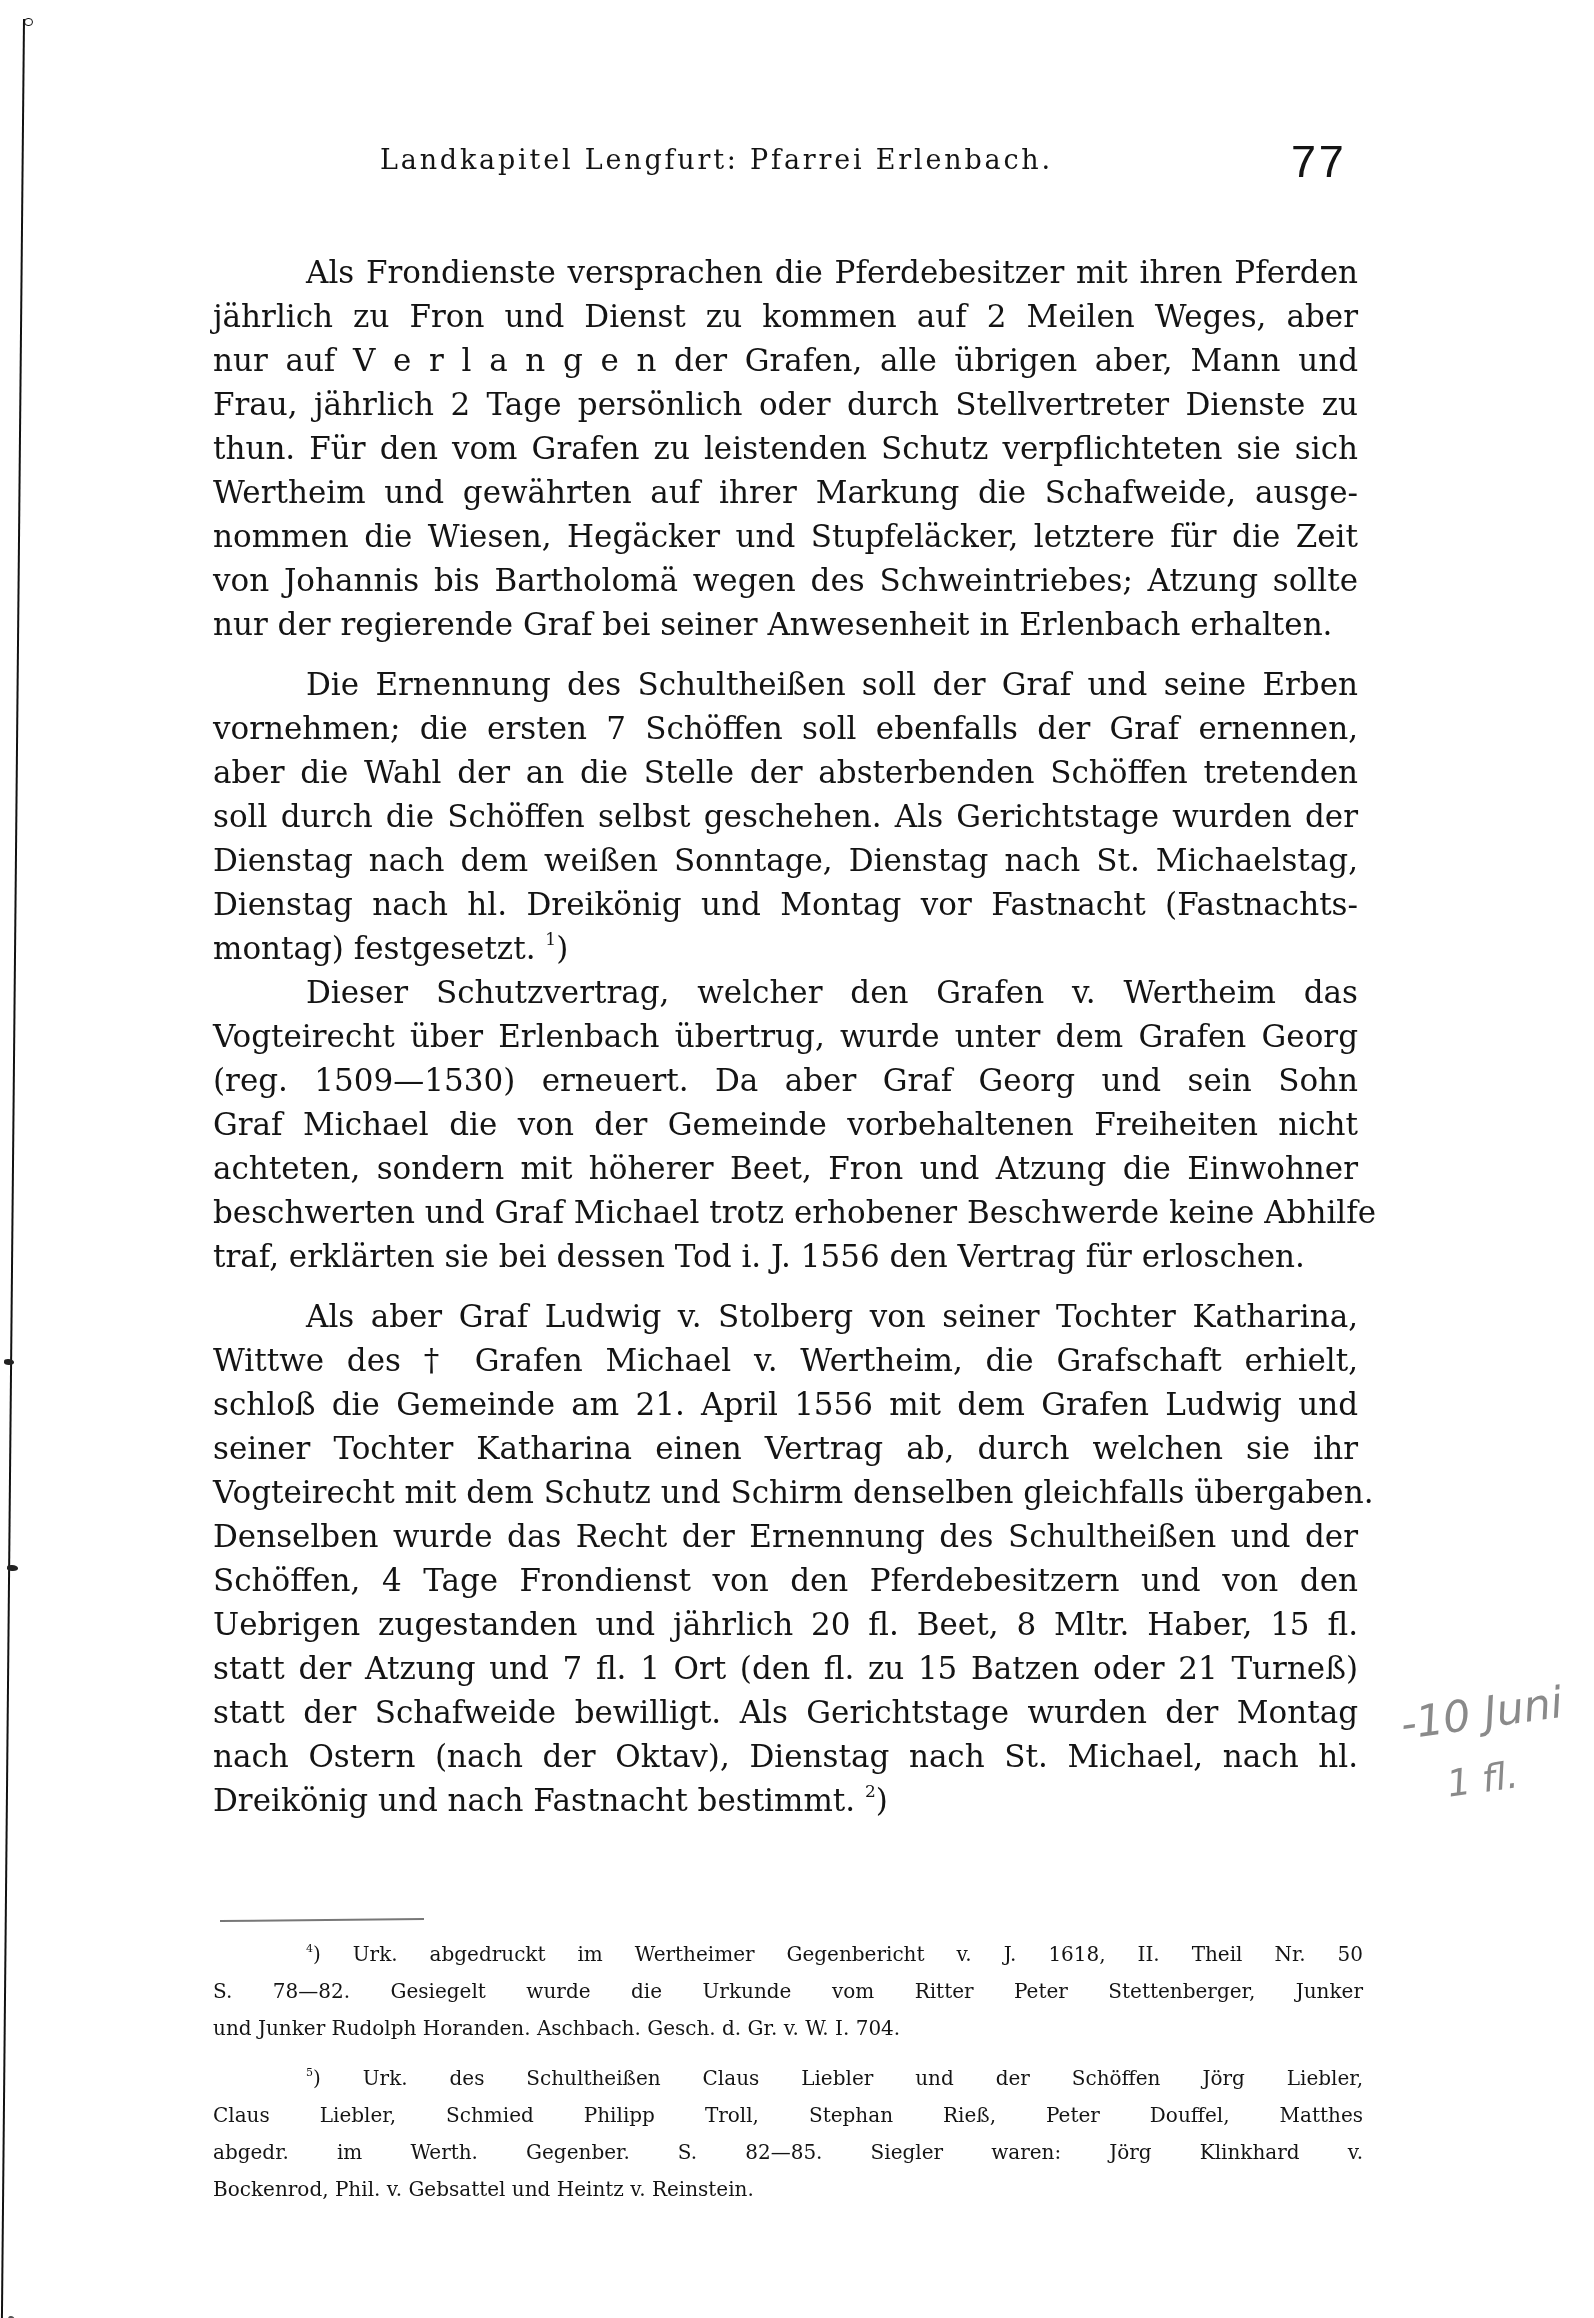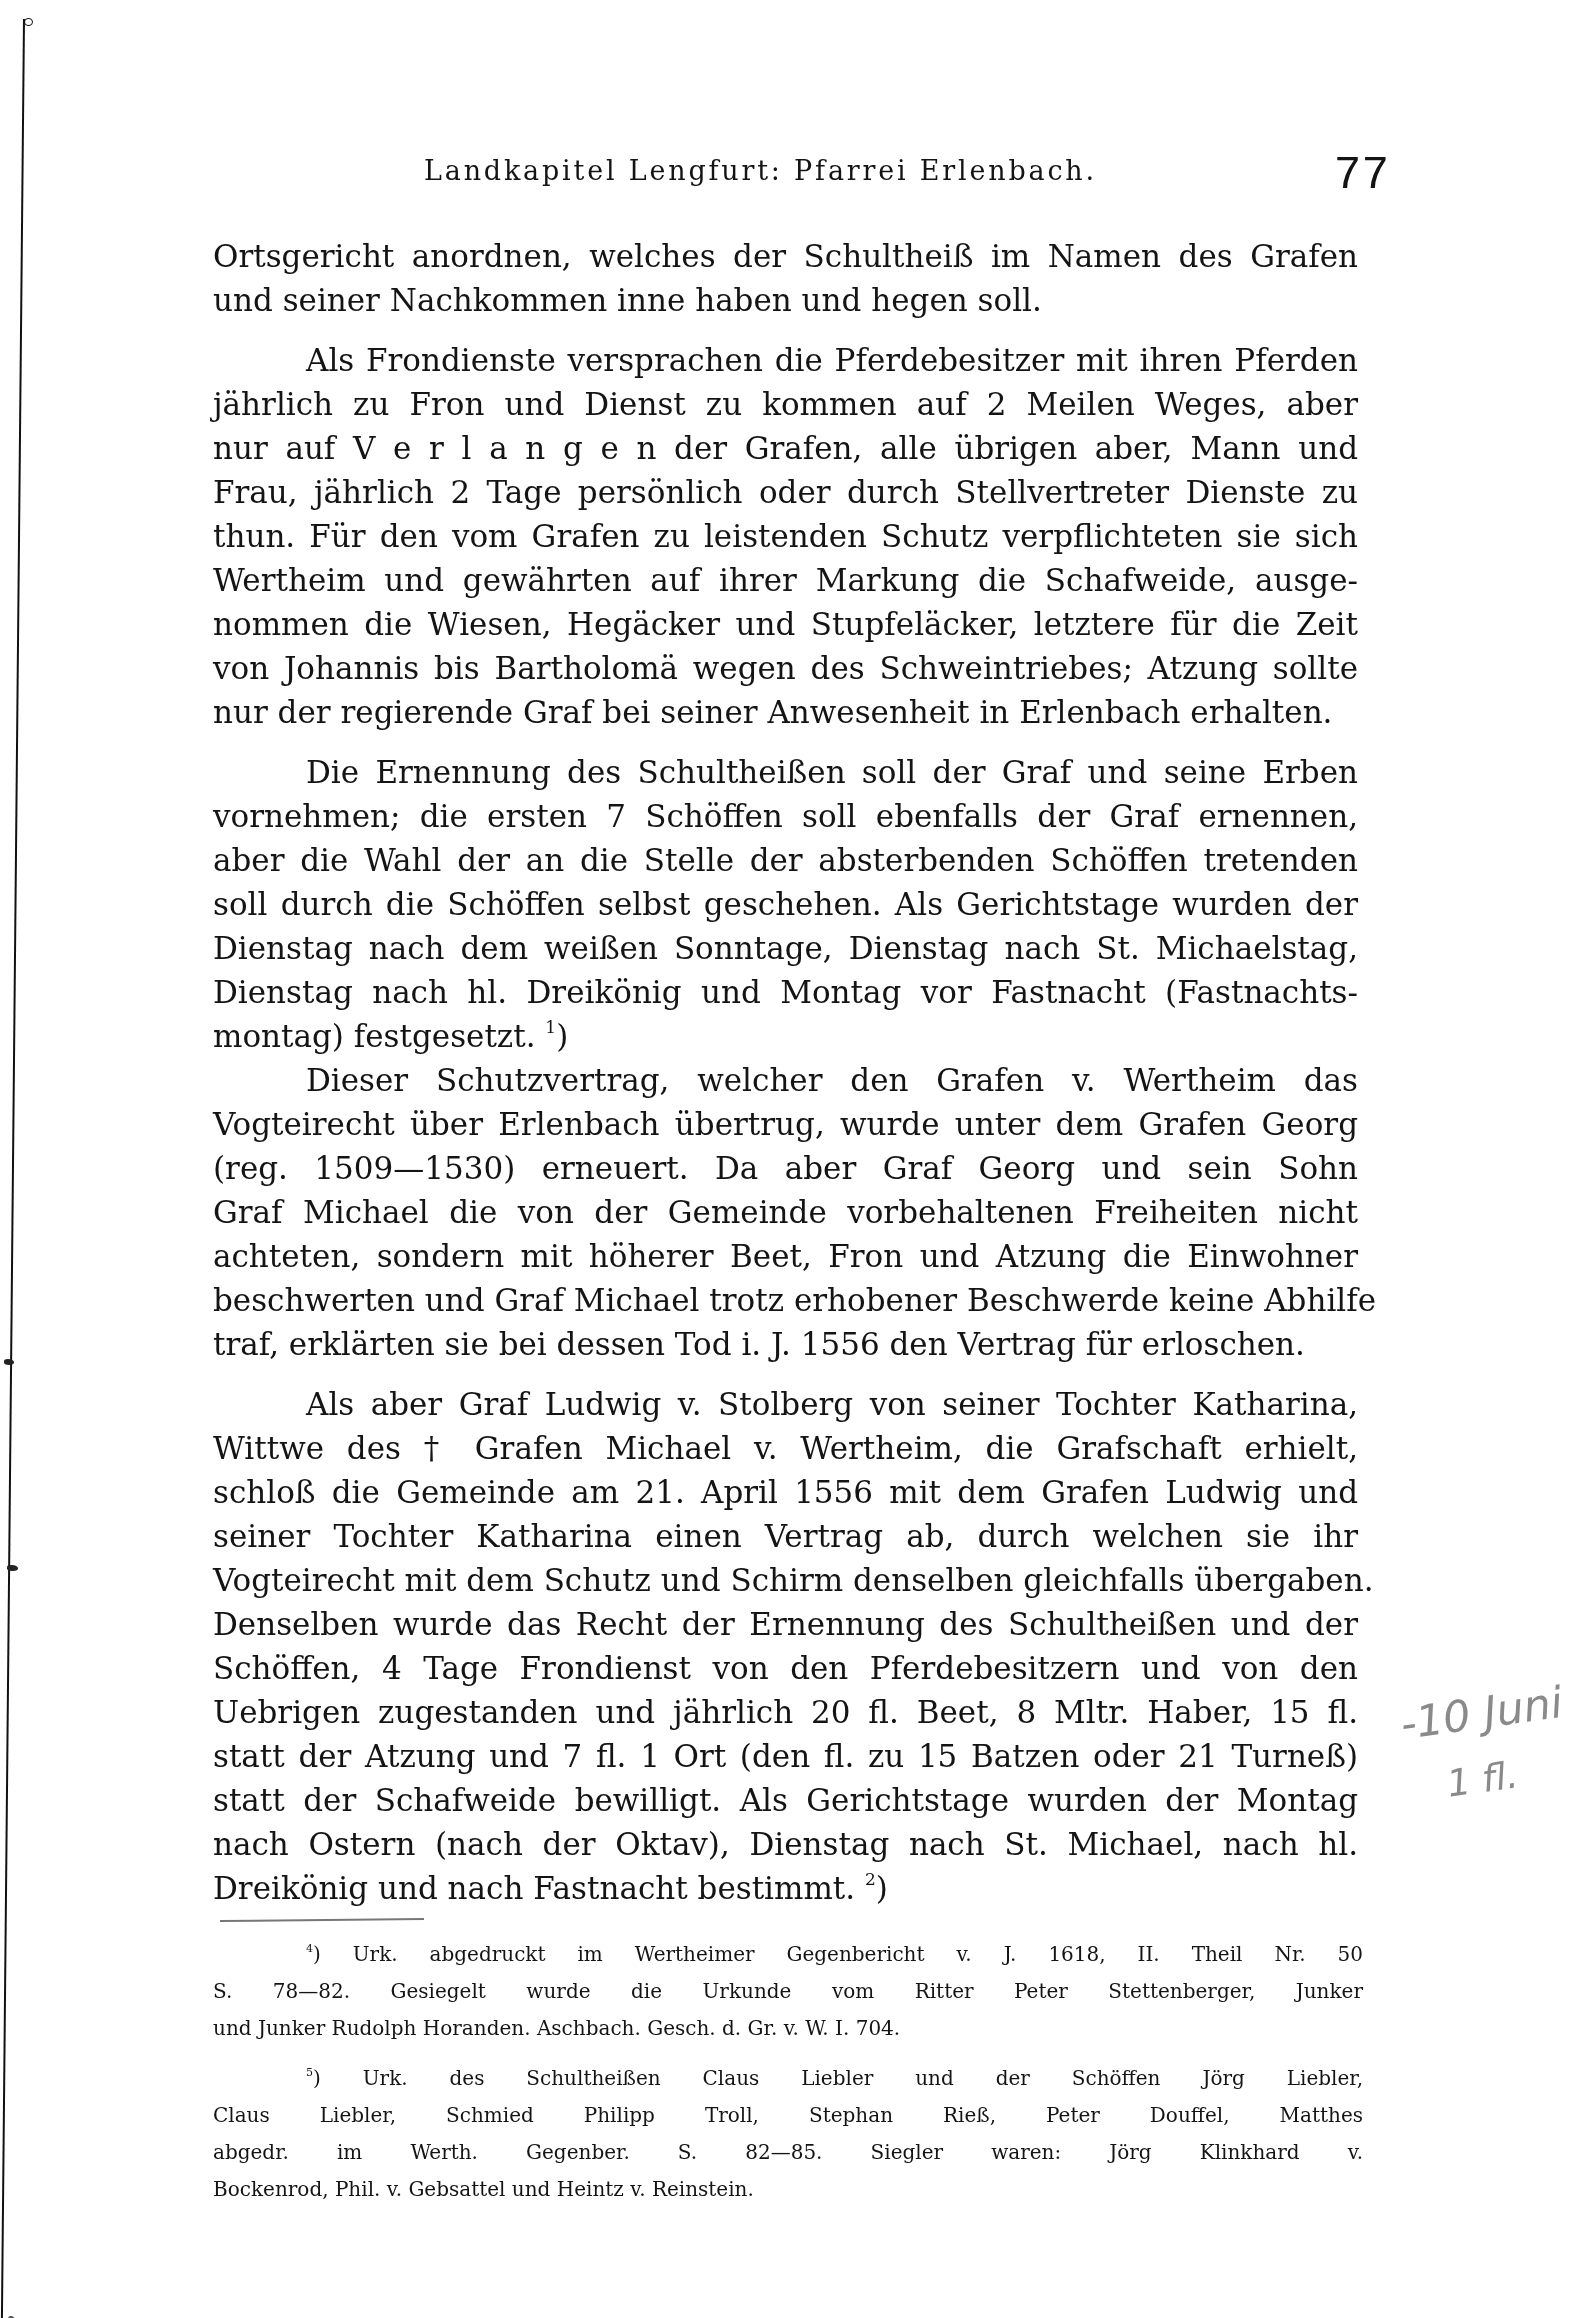--- a/index.html
+++ b/index.html
@@ -41,26 +41,25 @@
     }
     .margin-mark {
       position: absolute;
       width: 10.2px; height: 5.6px;
       background: #222;
       border-radius: 40% 60% 50% 50%;
     }
     .running-header {
       position: absolute;
       left: 380px;
-      top: 155px;
+      top: 144px;
       width: 965px;
       height: 42px;
       font-size: 27px;
       letter-spacing: 2.8px;
-      margin-left: 44px;
     }
     .running-header .title {
       position: absolute;
       left: 0; top: 0;
     }
     .running-header .page-number {
       position: absolute;
       right: 0; top: -4.6px;
       font-size: 46px;
       letter-spacing: 0;
@@ -135,24 +134,20 @@
   <div class="margin-mark" style="left:7.4px; top:1565px;"></div>
   <div class="margin-mark" style="left:8.3px; top:2316px; width:6.5px; height:10.2px; background:#555;"></div>
 
   <div class="running-header">
     <span class="title">Landkapitel Lengfurt: Pfarrei Erlenbach.</span>
     <span class="page-number">77</span>
   </div>
 
   <div class="body-text">
 
-    <div>
-      <div class="line">Ortsgericht anordnen, welches der Schultheiß im Namen des Grafen</div>
-      <div class="line last">und seiner Nachkommen inne haben und hegen soll.</div>
-    </div>
     <div class="para-gap"></div>
 
     <div>
       <div class="line indent">Als Frondienste versprachen die Pferdebesitzer mit ihren Pferden</div>
       <div class="line">jährlich zu Fron und Dienst zu kommen auf 2 Meilen Weges, aber</div>
       <div class="line">nur auf V e r l a n g e n der Grafen, alle übrigen aber, Mann und</div>
       <div class="line">Frau, jährlich 2 Tage persönlich oder durch Stellvertreter Dienste zu</div>
       <div class="line">thun.  Für den vom Grafen zu leistenden Schutz verpflichteten sie sich</div>
       <div class="line">Wertheim und gewährten auf ihrer Markung die Schafweide, ausge-</div>
       <div class="line">nommen die Wiesen, Hegäcker und Stupfeläcker, letztere für die Zeit</div>

